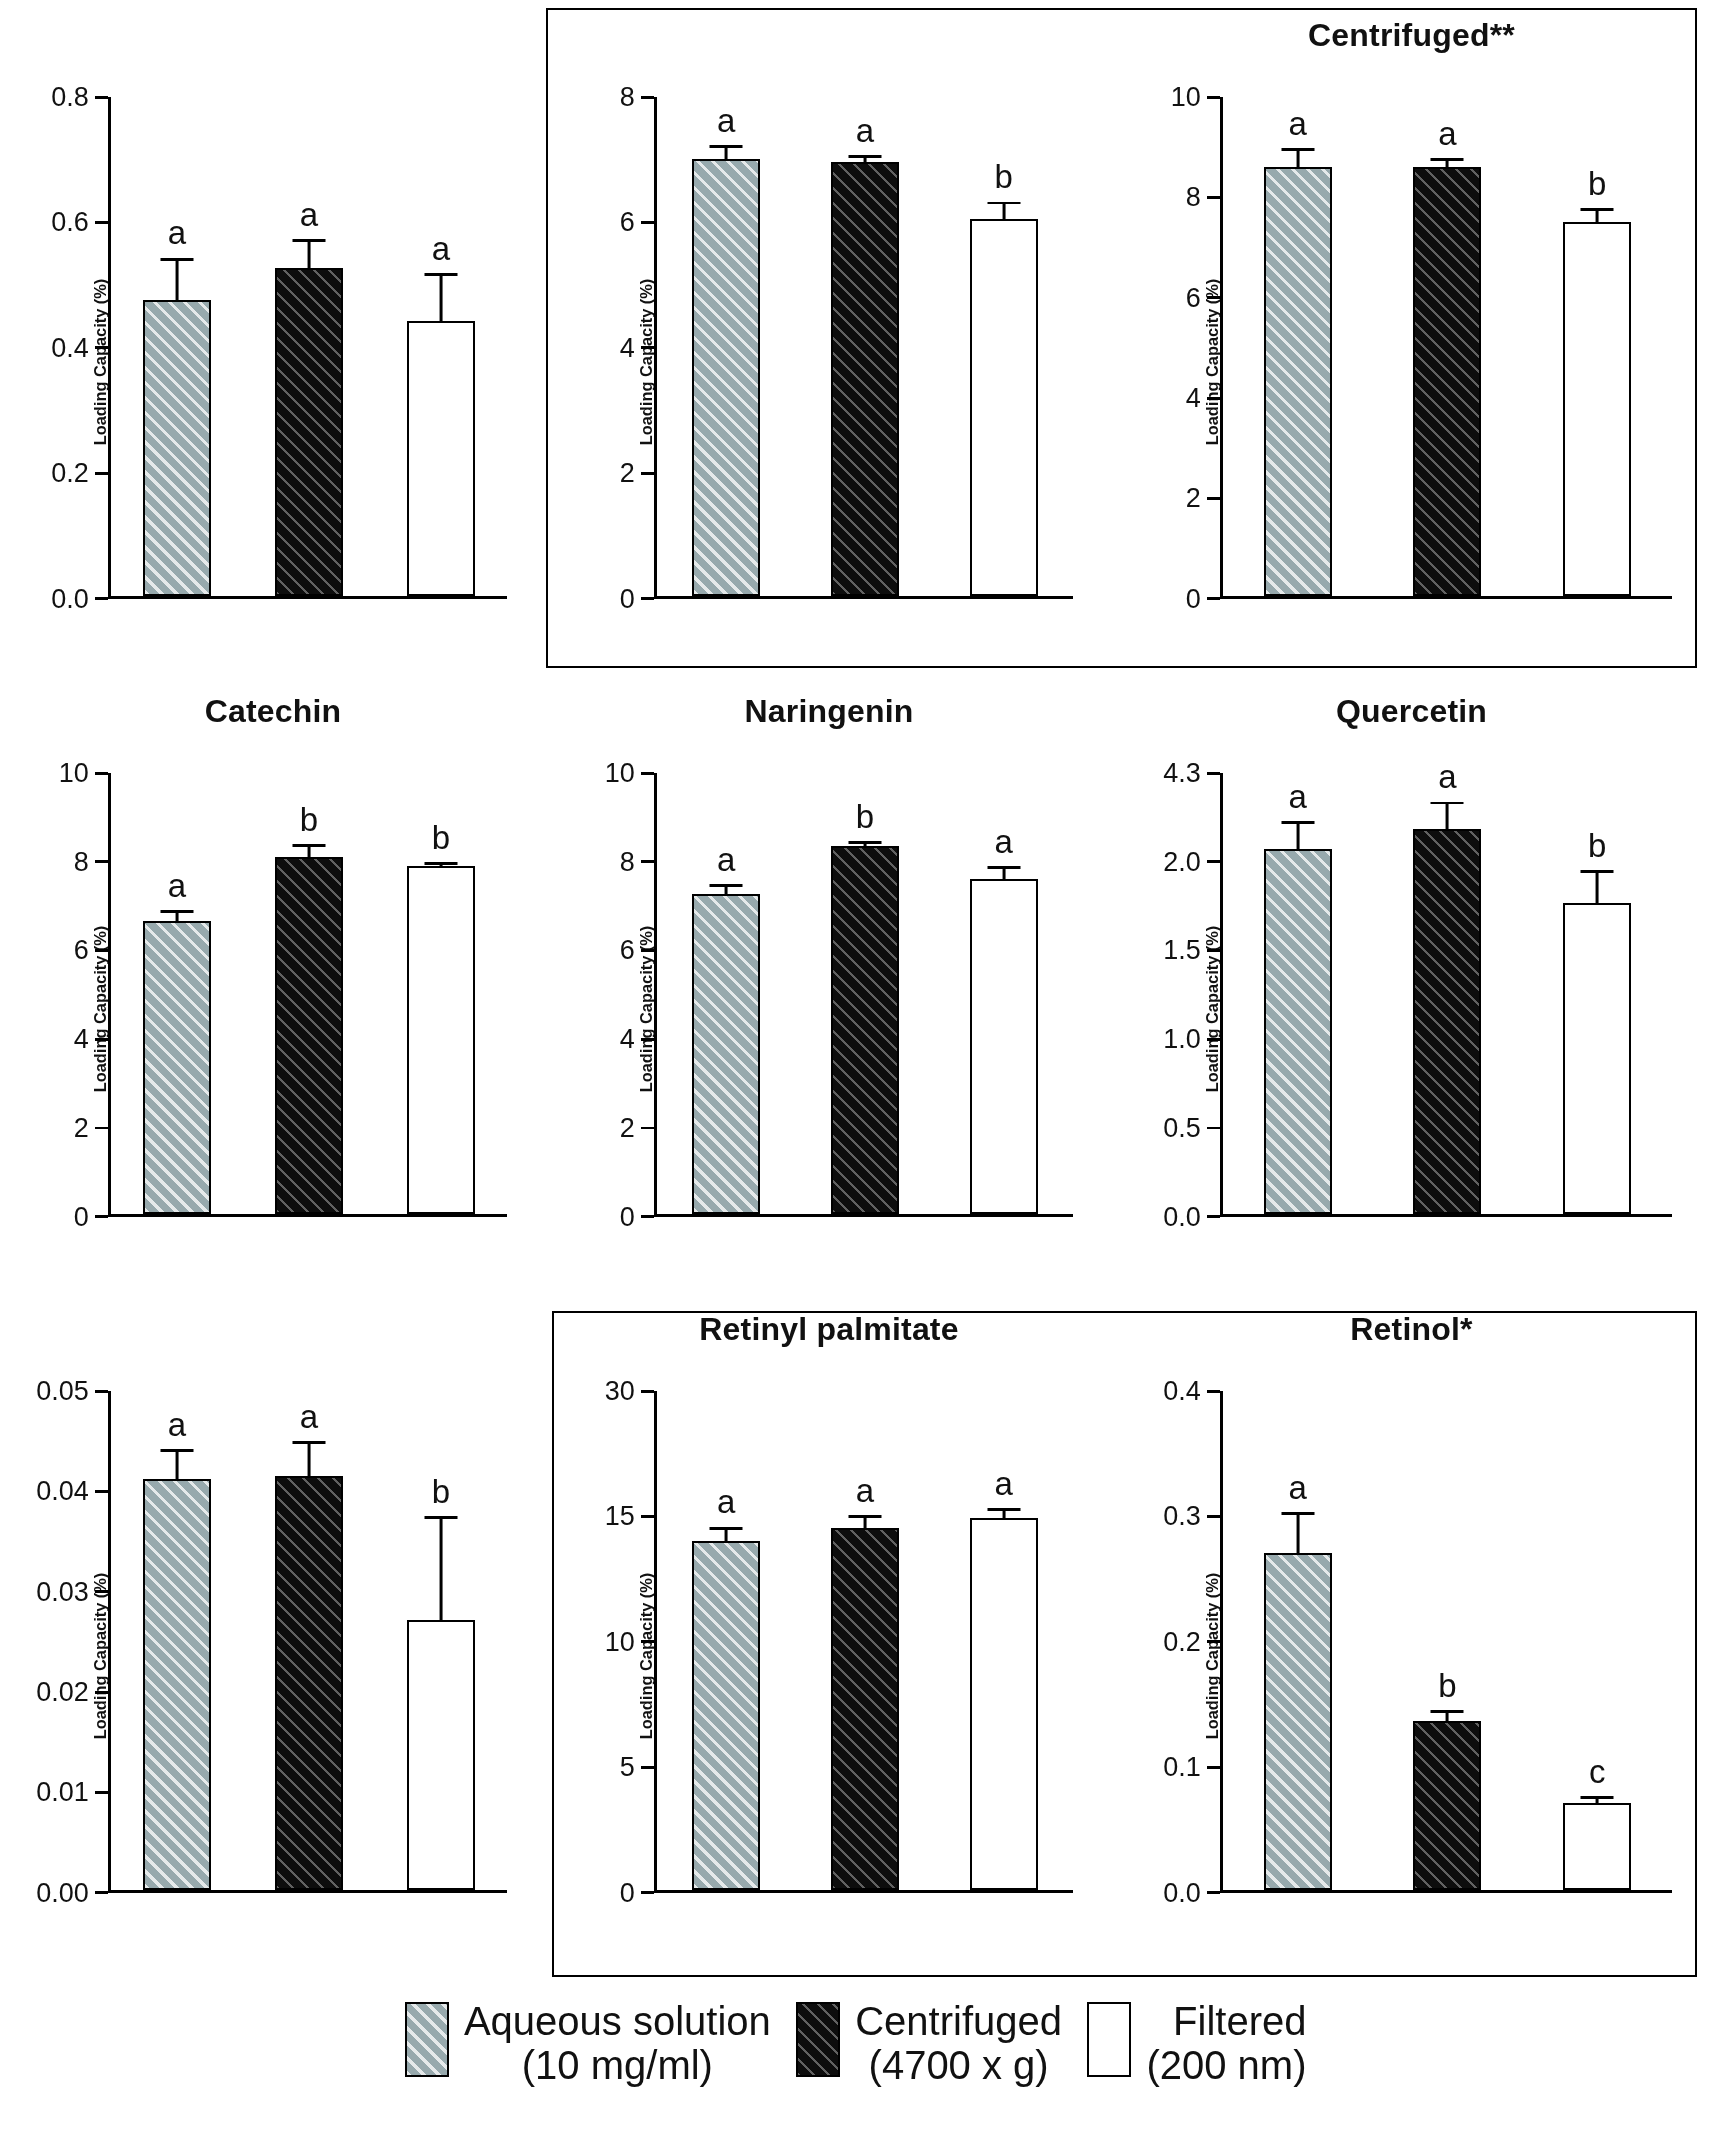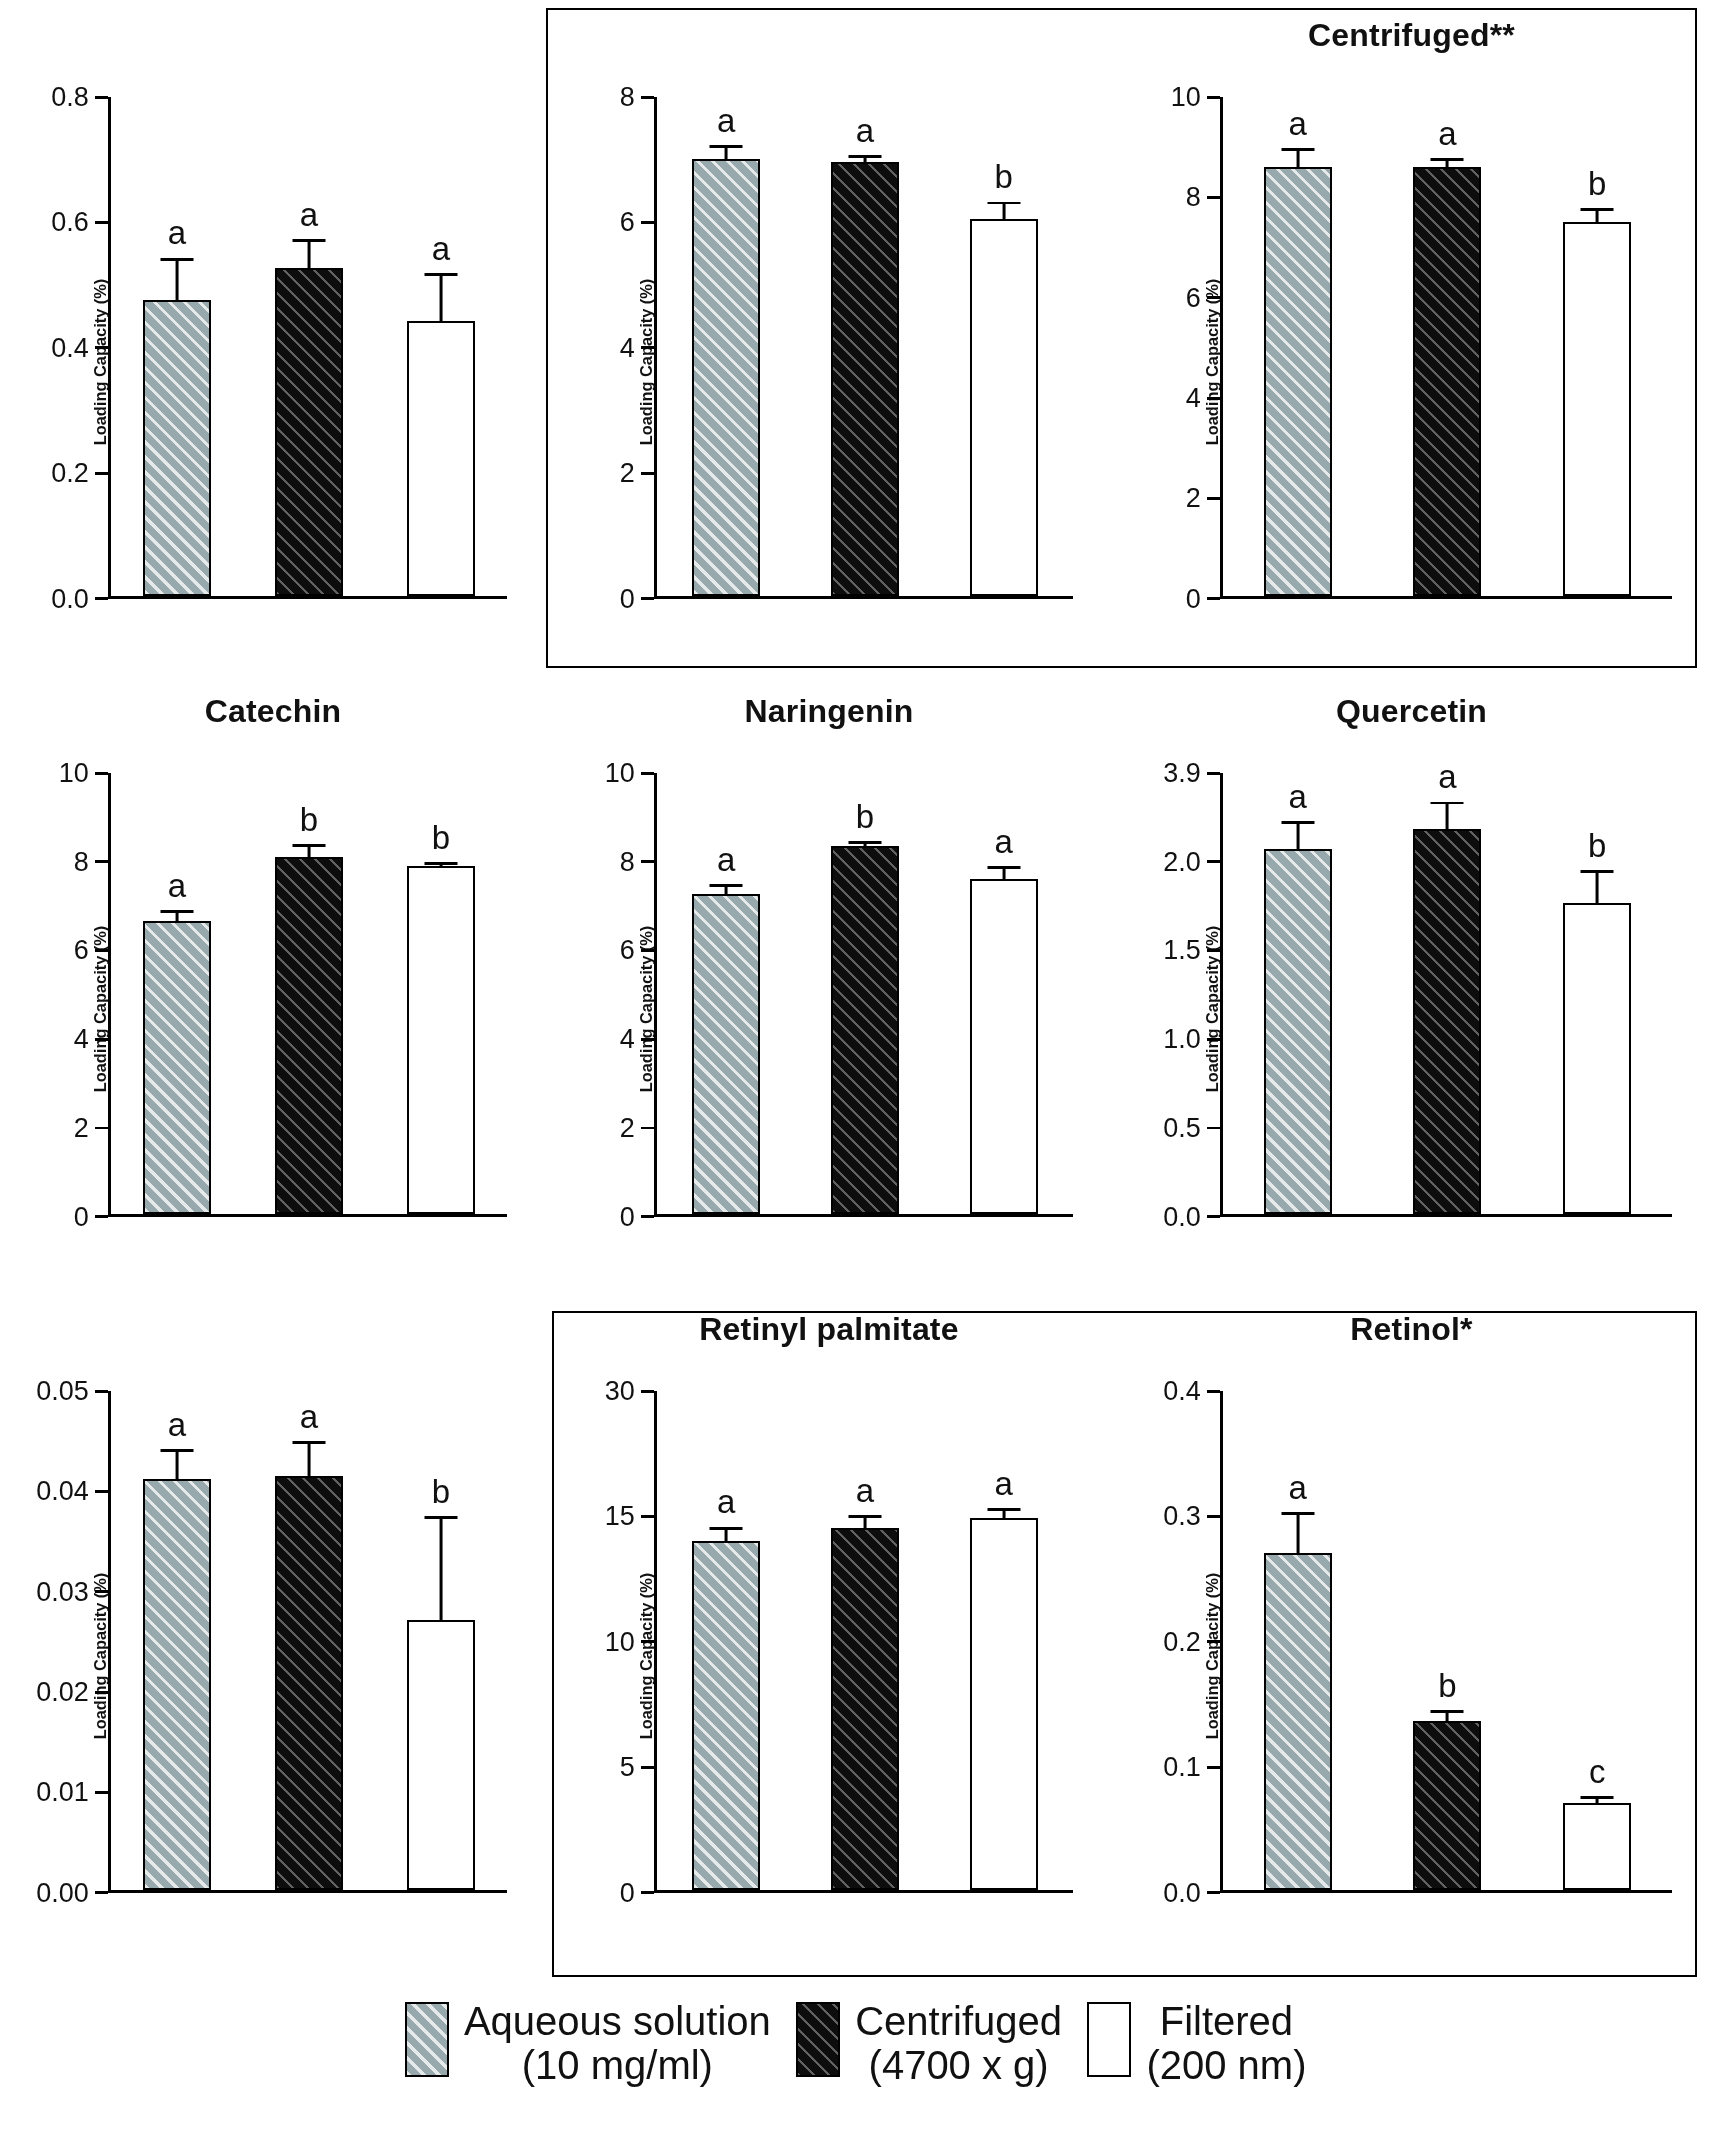--- a/index.html
+++ b/index.html
@@ -193,21 +193,21 @@
     background-image: repeating-linear-gradient(45deg,
       rgba(255,255,255,.35) 0 1.9px, rgba(255,255,255,0) 1.9px 10.6px);
   }
   .legend-swatch.filtered { background-color: #fff; }
   .legend-text {
     font-size: 40px;
     color: #111;
     line-height: 1.12;
   }
   .legend-text .l2 { display: block; text-align: center; }
-  .legend-text .l1 { display: block; text-align: center; }
+  .legend-text .l1 { display: block; text-align: right; }
 </style>
 </head>
 <body>
 
 <div id="page">
 
   <div class="grid" id="panel-grid">
       <div class="panel">
         <div class="plot-wrap">
           <div class="ylabel">Loading Capacity (%)</div>
@@ -423,21 +423,21 @@
             <div class="tick-label" style="top: 100%;">0.0</div>
             <div class="tick" style="top: calc(80% - 1.4px);"></div>
             <div class="tick-label" style="top: 80%;">0.5</div>
             <div class="tick" style="top: calc(60% - 1.4px);"></div>
             <div class="tick-label" style="top: 60%;">1.0</div>
             <div class="tick" style="top: calc(40% - 1.4px);"></div>
             <div class="tick-label" style="top: 40%;">1.5</div>
             <div class="tick" style="top: calc(20% - 1.4px);"></div>
             <div class="tick-label" style="top: 20%;">2.0</div>
             <div class="tick" style="top: calc(0% - 1.4px);"></div>
-            <div class="tick-label" style="top: 0%;">3.9</div>
+            <div class="tick-label" style="top: 0%;">4.3</div>
             <div class="bars">
               <div class="bar-slot">
                 <div class="bar aqueous" style="height: 82.8%;"></div>
                 <div class="errbar" style="bottom: 82.8%; height: 6%;"></div>
                 <div class="errcap" style="bottom: calc(88.8% - 1.4px);"></div>
                 <div class="sig" style="bottom: calc(88.8% + 9.7px);">a</div>
               </div>
               <div class="bar-slot">
                 <div class="bar centrifuged" style="height: 87.2%;"></div>
                 <div class="errbar" style="bottom: 87.2%; height: 6%;"></div>

